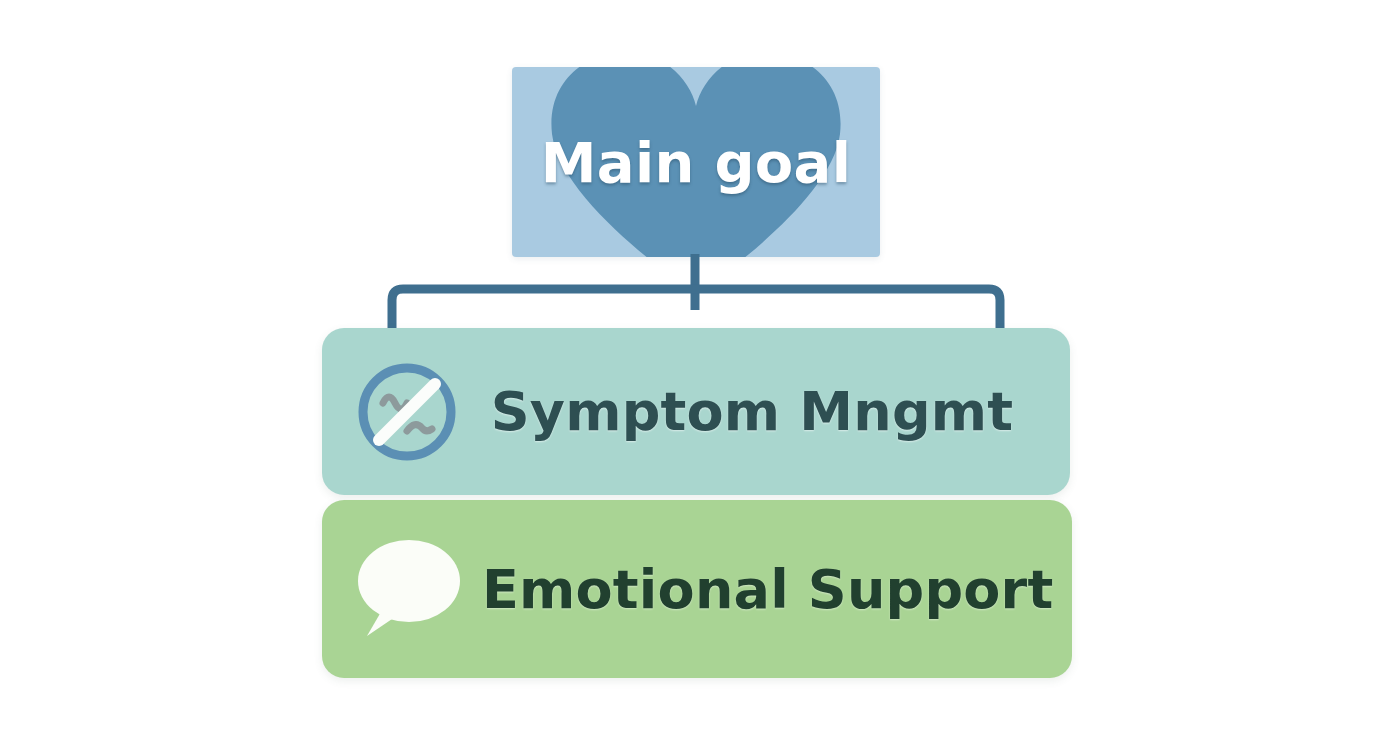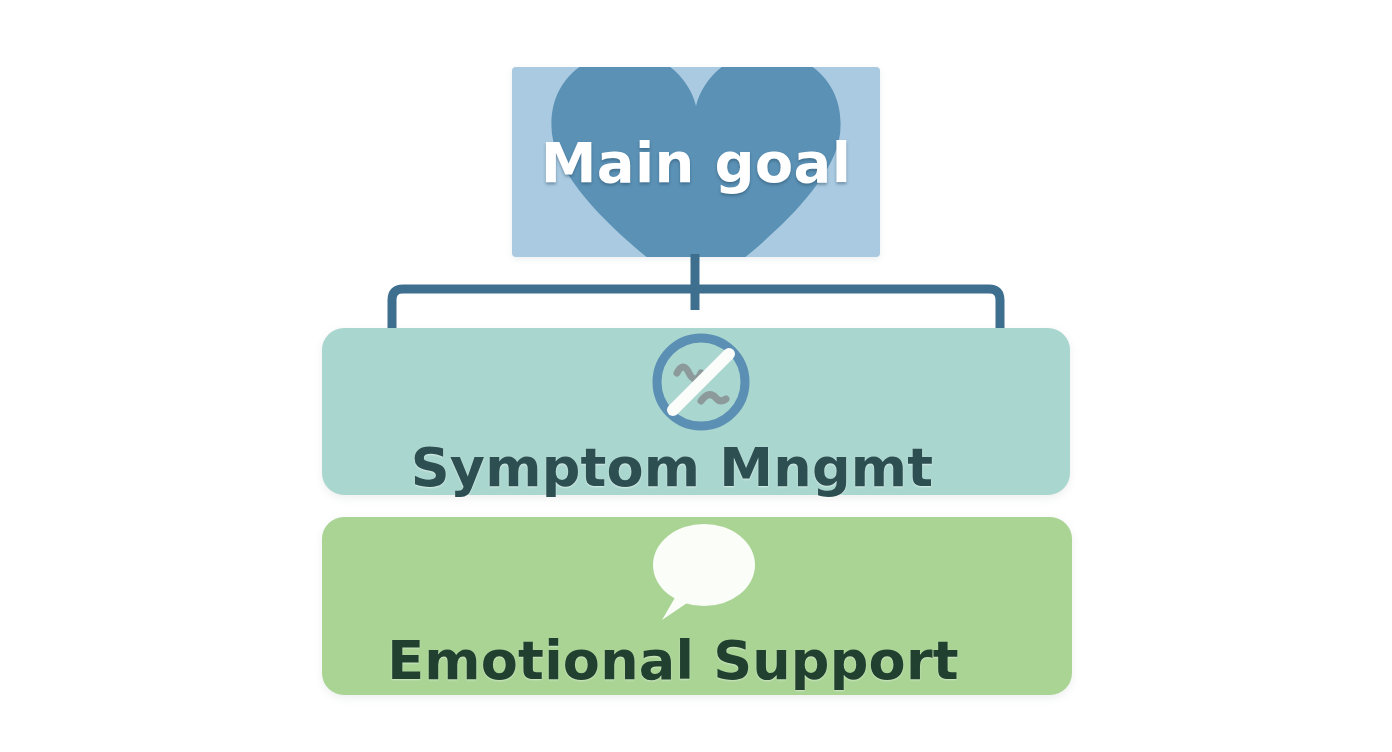--- a/index.html
+++ b/index.html
@@ -74,32 +74,31 @@
     pointer-events: none;
   }
 
   
   .branch-card {
     position: absolute;
     display: flex;
     align-items: center;
     border-radius: 22px;
     box-shadow: 0 3px 8px rgba(70, 95, 80, 0.10);
-    flex-direction: column;
   }
   .branch-card.symptom {
     left: 322px;
     top: 328px;
     width: 748px;
     height: 167px;
     background: #a9d6ce;
   }
   .branch-card.emotional {
     left: 322px;
-    top: 517px;
+    top: 500px;
     width: 750px;
     height: 178px;
     background: #a9d494;
   }
   .branch-icon {
     flex: 0 0 auto;
     display: flex;
     align-items: center;
     justify-content: center;
   }

